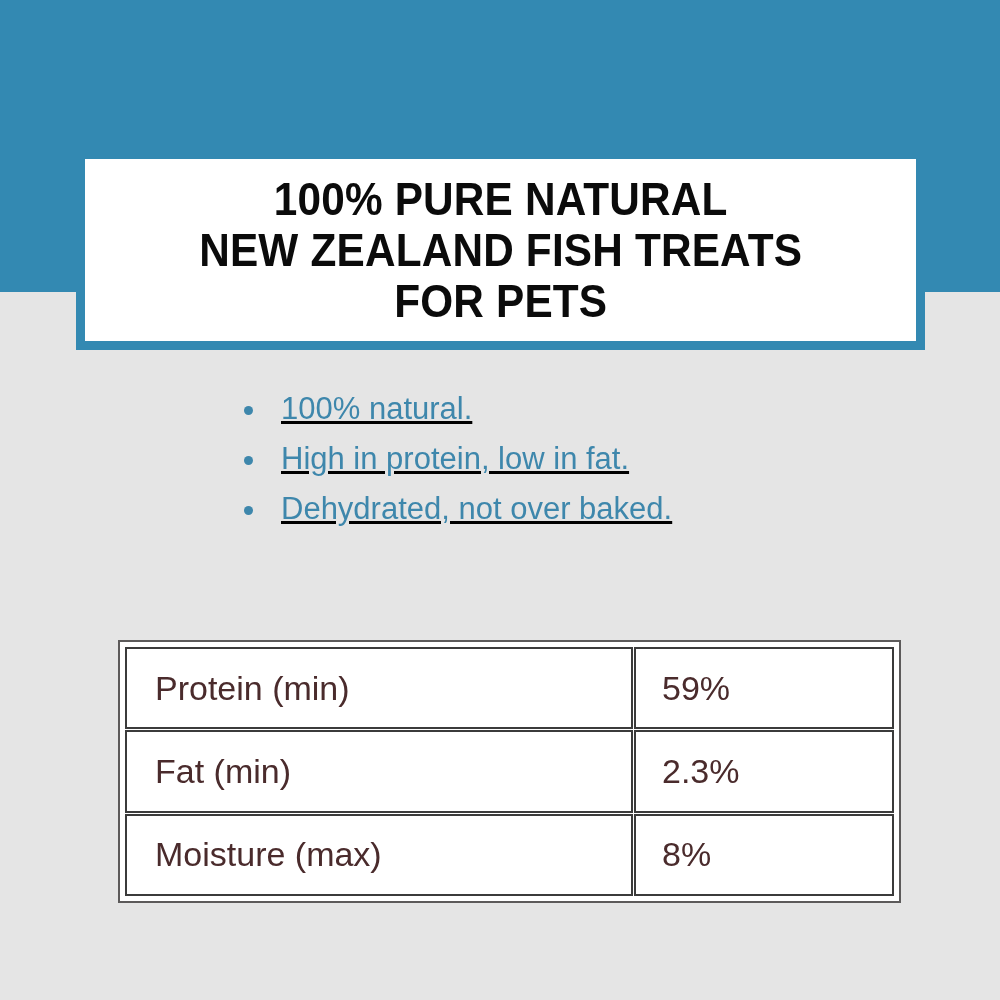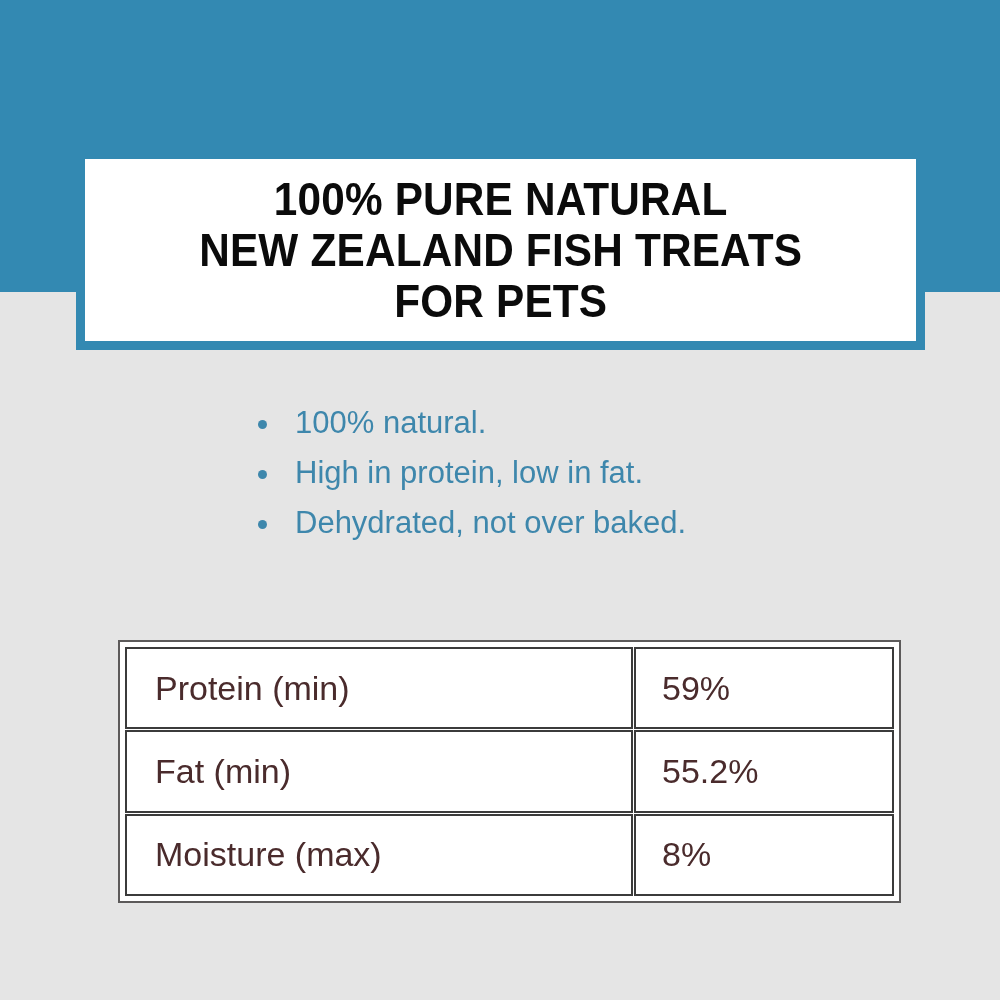--- a/index.html
+++ b/index.html
@@ -67,23 +67,24 @@
     transform: scaleX(0.92);
     transform-origin: center center;
   }
 
   
   .features {
     position: absolute;
     left: 232px;
     top: 380px;
     width: 700px;
-    margin: 18px;
+    margin: 4px;
     padding: 0;
     list-style: none;
+    text-decoration: underline;
   }
   .feature-item {
     position: relative;
     color: #3e87ac;
     font-family: "Liberation Sans", sans-serif;
     font-weight: 400;
     font-size: 31px;
     line-height: 50px;
     padding-left: 45px;
     white-space: nowrap;
@@ -164,21 +165,21 @@
 
   <div class="table-outer">
     <table class="analysis-table">
       <tbody>
         <tr>
           <td class="nutrient-cell">Protein (min)</td>
           <td class="value-cell">59%</td>
         </tr>
         <tr>
           <td class="nutrient-cell">Fat (min)</td>
-          <td class="value-cell">55.2%</td>
+          <td class="value-cell">2.3%</td>
         </tr>
         <tr>
           <td class="nutrient-cell">Moisture (max)</td>
           <td class="value-cell">8%</td>
         </tr>
       </tbody>
     </table>
   </div>
 
 </div>

